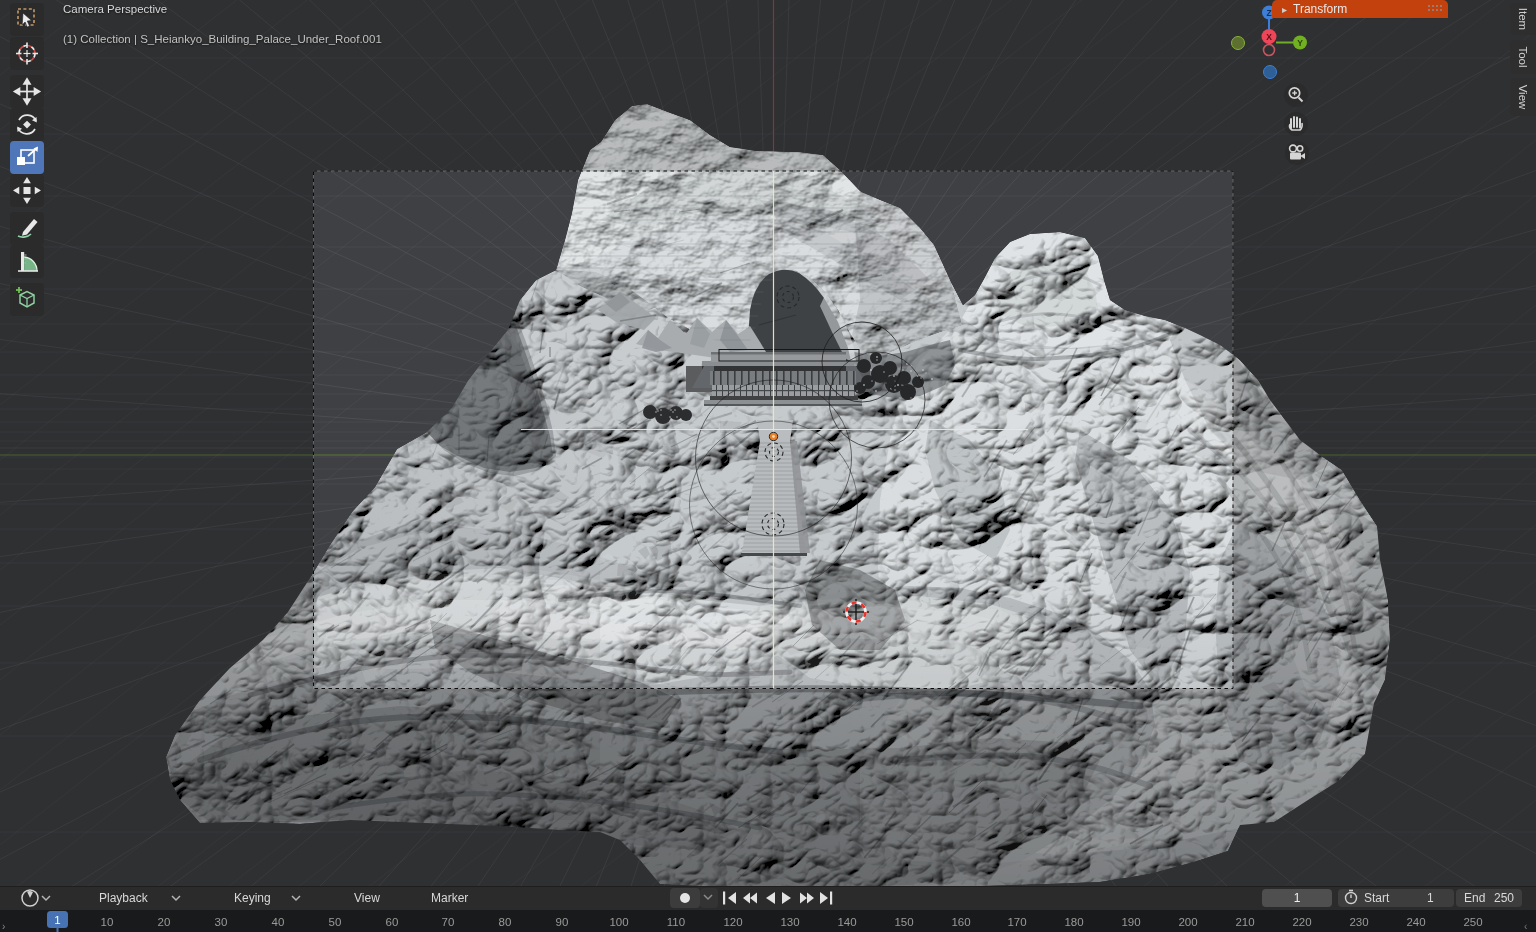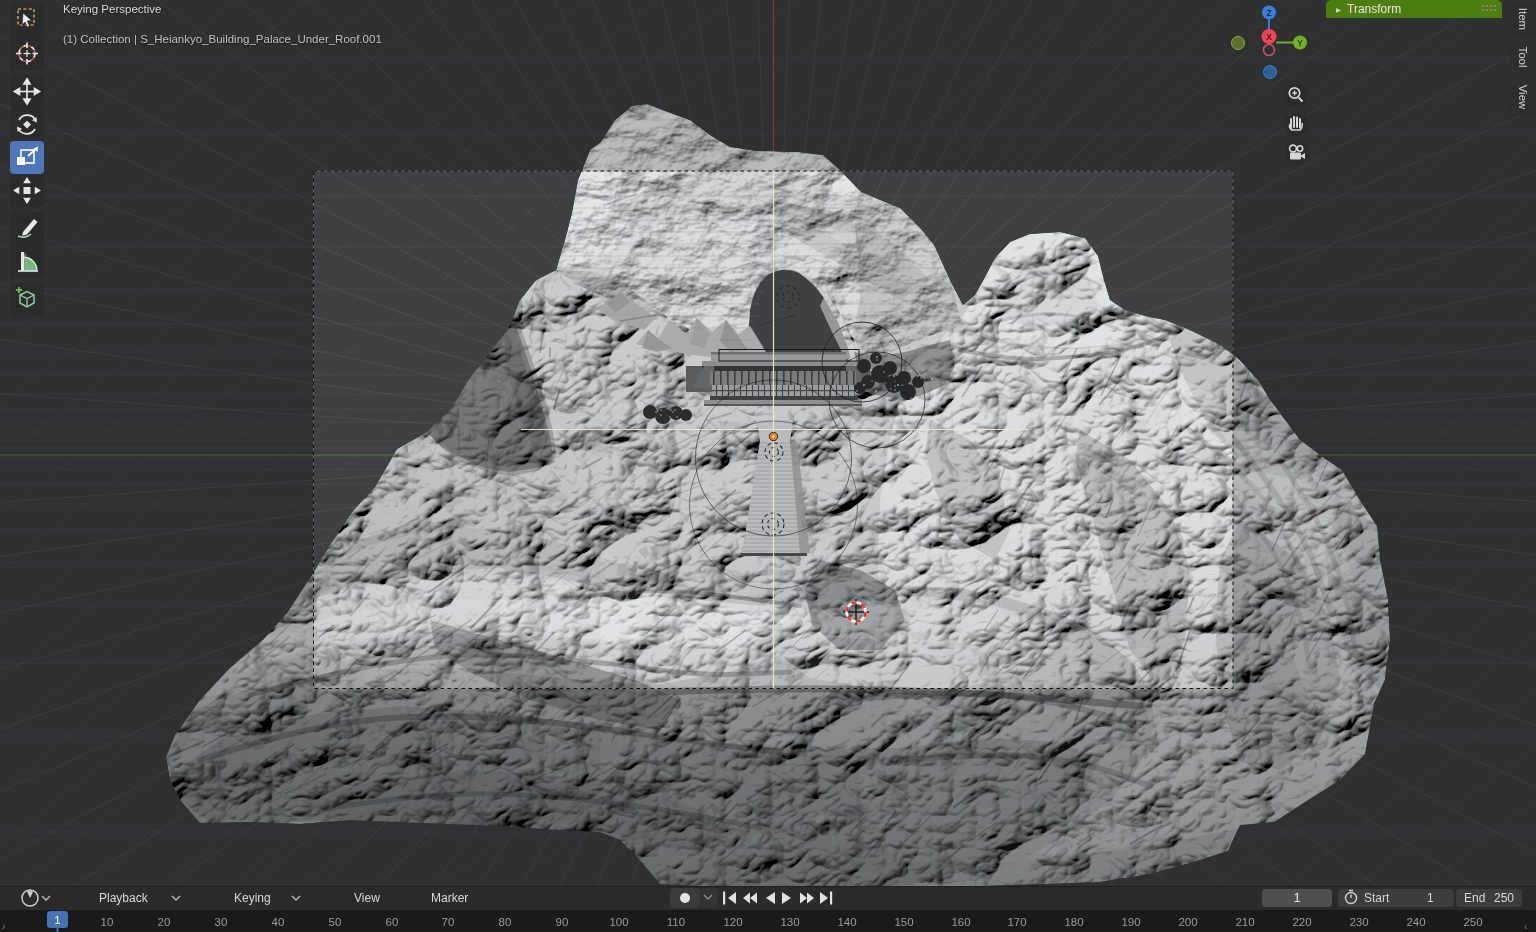--- a/index.html
+++ b/index.html
@@ -1022,24 +1022,24 @@
       <path d="M14.2,12 A14,14 0 0 1 27,26" fill="none" stroke="#d8f0dd" stroke-width="1.3"></path>
       <line x1="8" y1="26" x2="28" y2="26" stroke="#e8e8e8" stroke-width="1.6"></line>
     </svg></div>
 <div class="tb" style="top:283px;background:#2b2b2b"><svg width="34" height="33" viewBox="0 0 34 33">
       <path d="M10,12 L17,8.5 L24,12 L24,20 L17,24 L10,20 Z" fill="none" stroke="#8fd0a0" stroke-width="1.5"></path>
       <path d="M10,12 L17,15.5 L24,12 M17,15.5 L17,24" fill="none" stroke="#8fd0a0" stroke-width="1.3"></path>
       <line x1="9" y1="4" x2="9" y2="10" stroke="#6fbf54" stroke-width="1.8"></line>
       <line x1="6" y1="7" x2="12" y2="7" stroke="#6fbf54" stroke-width="1.8"></line>
     </svg></div>
 
-<div class="abs" style="left:63px;top:3px;color:#d8d8d8;font-size:11.5px;text-shadow:0 1px 2px rgba(0,0,0,0.6)">Keying Perspective</div>
+<div class="abs" style="left:63px;top:3px;color:#d8d8d8;font-size:11.5px;text-shadow:0 1px 2px rgba(0,0,0,0.6)">Camera Perspective</div>
 <div class="abs" style="left:63px;top:33px;color:#c2c2c2;font-size:11.5px;text-shadow:0 1px 2px rgba(0,0,0,0.6)">(1) Collection | S_Heiankyo_Building_Palace_Under_Roof.001</div>
 
-<div class="abs" style="left:1326px;top:0px;width:176px;height:18px;background:#4d7c0f;border-radius:5px 5px 0 0;color:#e8e8e8;font-size:12px;line-height:18px;">
+<div class="abs" style="left:1272px;top:0px;width:176px;height:18px;background:#c2410c;border-radius:5px 5px 0 0;color:#e8e8e8;font-size:12px;line-height:18px;">
   <span style="color:#cfcfcf;font-size:10px;margin:0 6px 0 10px;">▸</span>Transform
   <svg style="position:absolute;right:5px;top:4px;" width="16" height="10">
       <g fill="#8f8f8f">
         <circle cx="2" cy="2" r="1"></circle>
         <circle cx="6" cy="2" r="1"></circle>
         <circle cx="10" cy="2" r="1"></circle>
         <circle cx="14" cy="2" r="1"></circle>
         <circle cx="2" cy="6" r="1"></circle>
         <circle cx="6" cy="6" r="1"></circle>
         <circle cx="10" cy="6" r="1"></circle>

